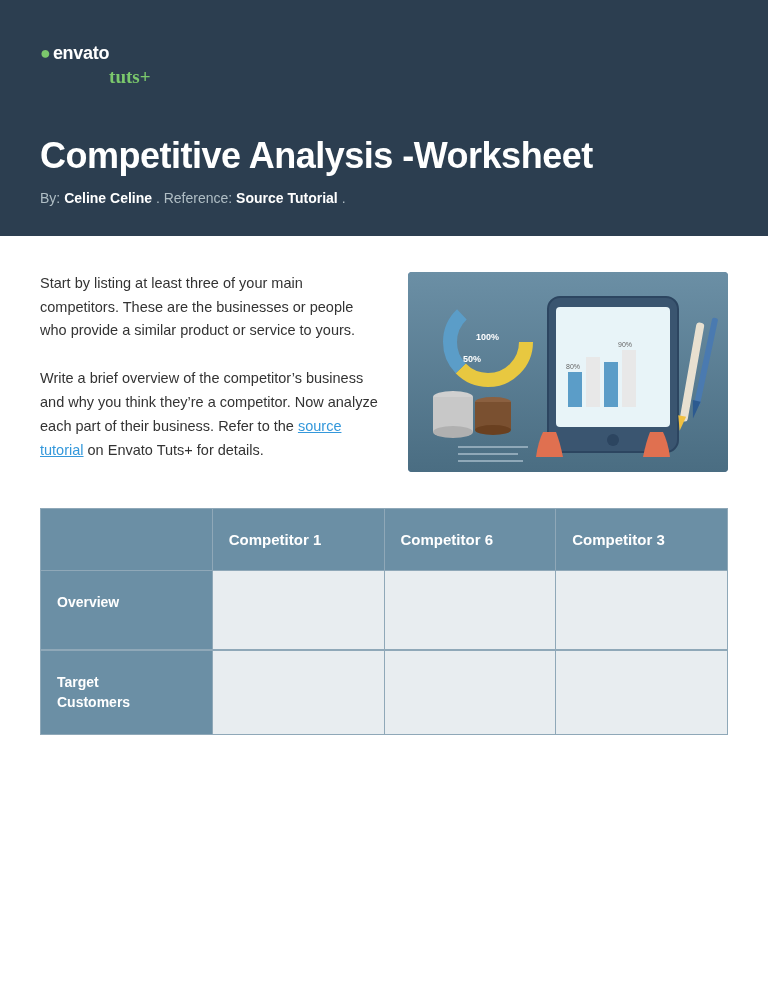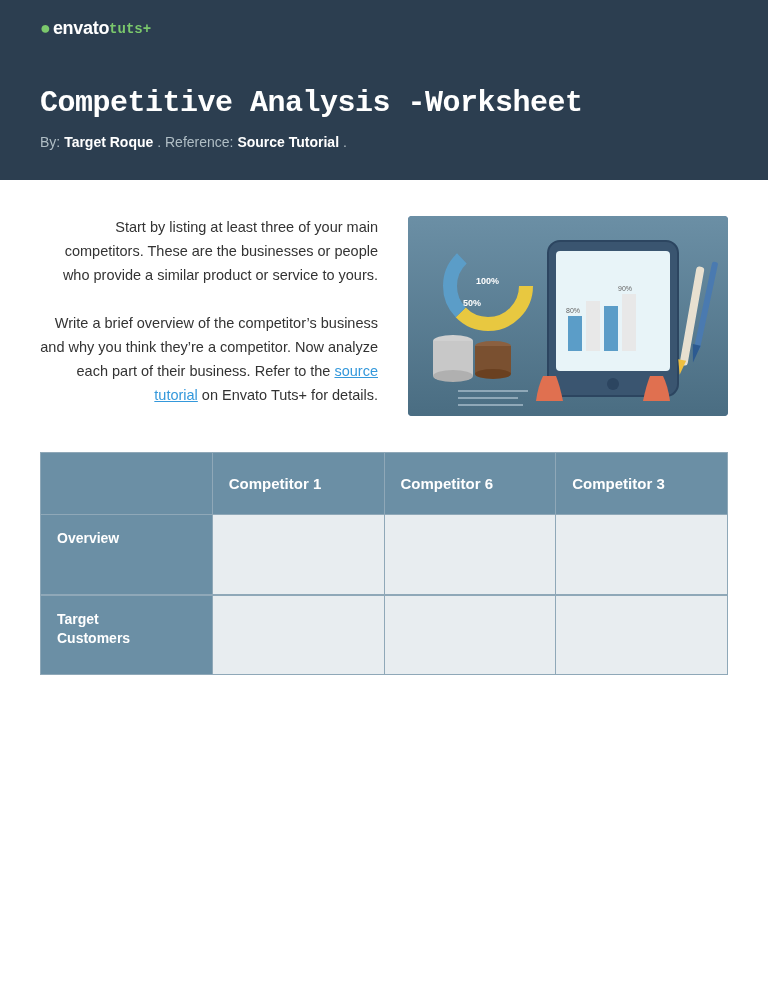--- a/index.html
+++ b/index.html
@@ -37,36 +37,37 @@
     .logo-envato {
       color: #ffffff;
       font-size: 18px;
       font-weight: 600;
       font-family: Arial, sans-serif;
       letter-spacing: -0.3px;
     }
 
     .logo-tuts {
       color: #7bc86c;
-      font-size: 14px;
-      font-weight: 600;
-      font-family: Liberation Mono, monospace;
+      font-size: 19px;
+      font-weight: 600;
+      font-family: Liberation Serif, serif;
+      margin-top: 48px;
     }
 
     
     .title-section {
       background: #2c3e50;
       padding: 28px 40px 30px 40px;
     }
 
     .main-title {
       color: #ffffff;
-      font-size: 30px;
+      font-size: 36px;
       font-weight: 700;
-      font-family: Liberation Mono, monospace;
+      font-family: Liberation Sans, sans-serif;
       letter-spacing: -0.5px;
       line-height: 1.1;
       margin-bottom: 14px;
     }
 
     .subtitle {
       color: #b0bec5;
       font-size: 14px;
       font-family: Arial, sans-serif;
     }
@@ -94,21 +95,20 @@
       margin-bottom: 36px;
       align-items: flex-start;
     }
 
     .intro-text {
       flex: 1;
       font-size: 14.5px;
       line-height: 1.65;
       color: #333;
       font-family: Arial, sans-serif;
-      text-align: right;
     }
 
     .intro-text p {
       margin-bottom: 16px;
     }
 
     .intro-text p:last-child {
       margin-bottom: 0;
       margin-top: 24px;
     }
@@ -171,21 +171,21 @@
       height: 80px;
       width: 25%;
     }
 
     .analysis-table tbody td:first-child {
       background: #6b8fa5;
       color: #ffffff;
       font-size: 14px;
       font-weight: 700;
       font-family: Arial, sans-serif;
-      padding: 14px 16px;
+      padding: 22px 16px;
       vertical-align: top;
       line-height: 1.4;
     }
 
     .row-overview td:first-child {
       
     }
 
     .analysis-table tbody tr:not(:last-child) td {
       border-bottom: 2px solid #8fa8b8;
@@ -199,21 +199,21 @@
     <span class="logo-leaf" style="color: rgb(123, 200, 108);">●</span>
     <span class="logo-envato">envato</span>
     <span class="logo-tuts" style="color: rgb(123, 200, 108);">tuts+</span>
   </div>
 </div>
 
 <div class="title-section">
   <h1 class="main-title">Competitive Analysis -Worksheet</h1>
   <p class="subtitle">
     <span>By:</span>
-    <span class="author-name">Target Roque</span>
+    <span class="author-name">Celine Celine</span>
     <span>. Reference:</span>
     <span class="ref-link">Source Tutorial</span>
     <span>.</span>
   </p>
 </div>
 
 <div class="content-area">
 
   <div class="intro-section">
     <div class="intro-text">

